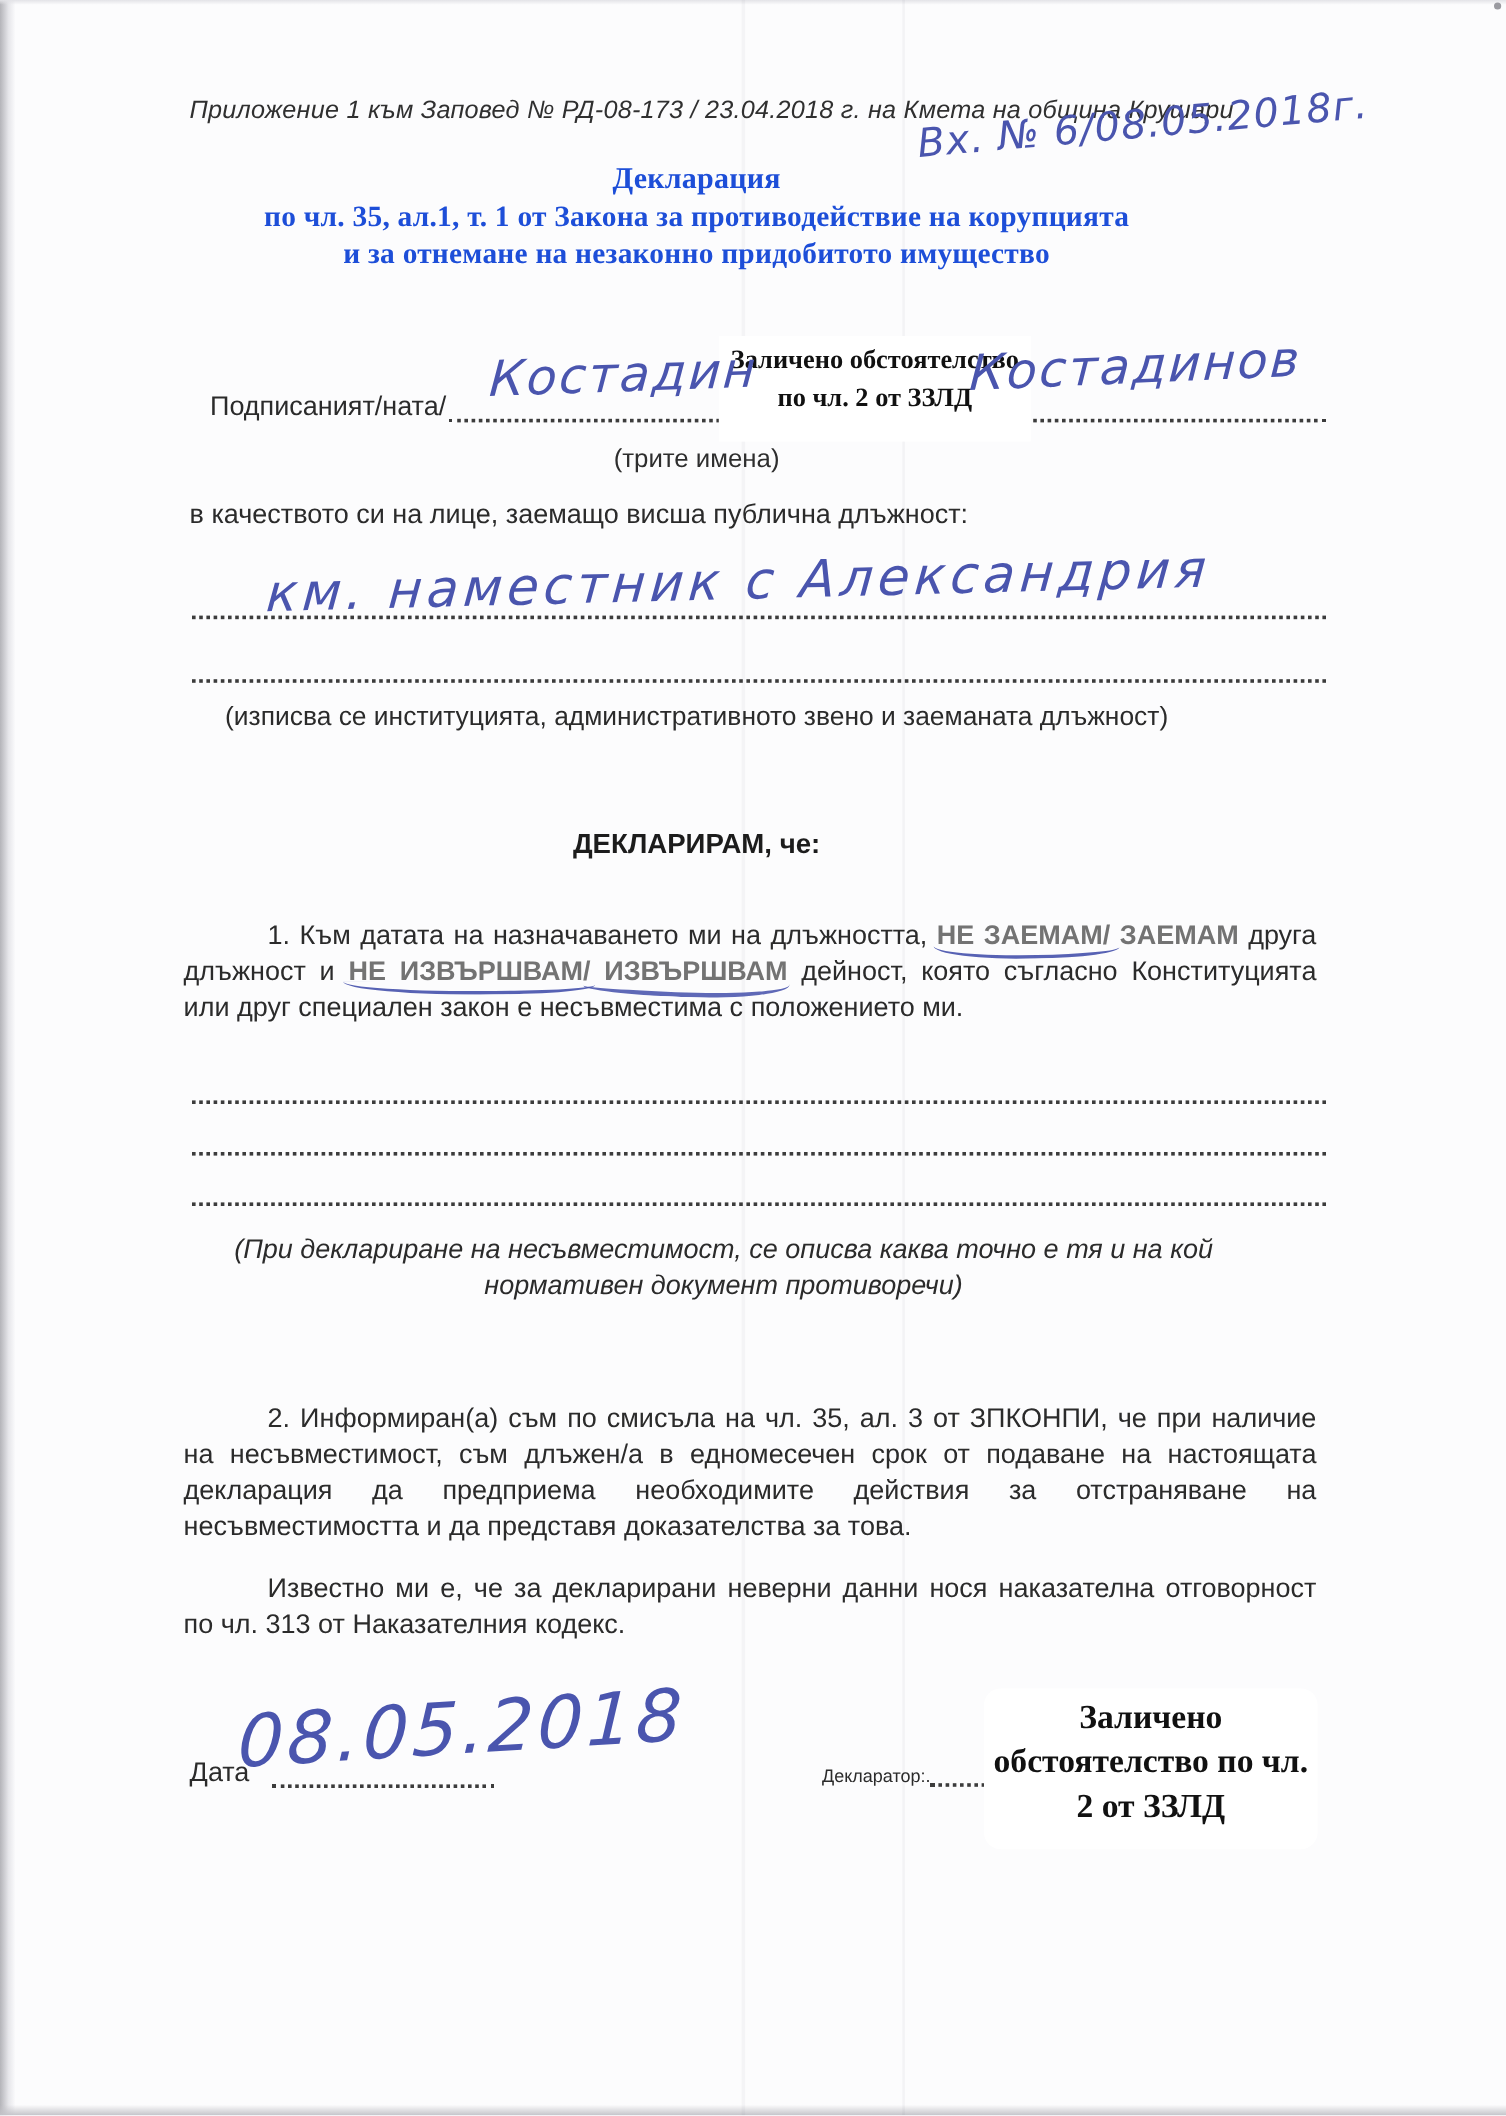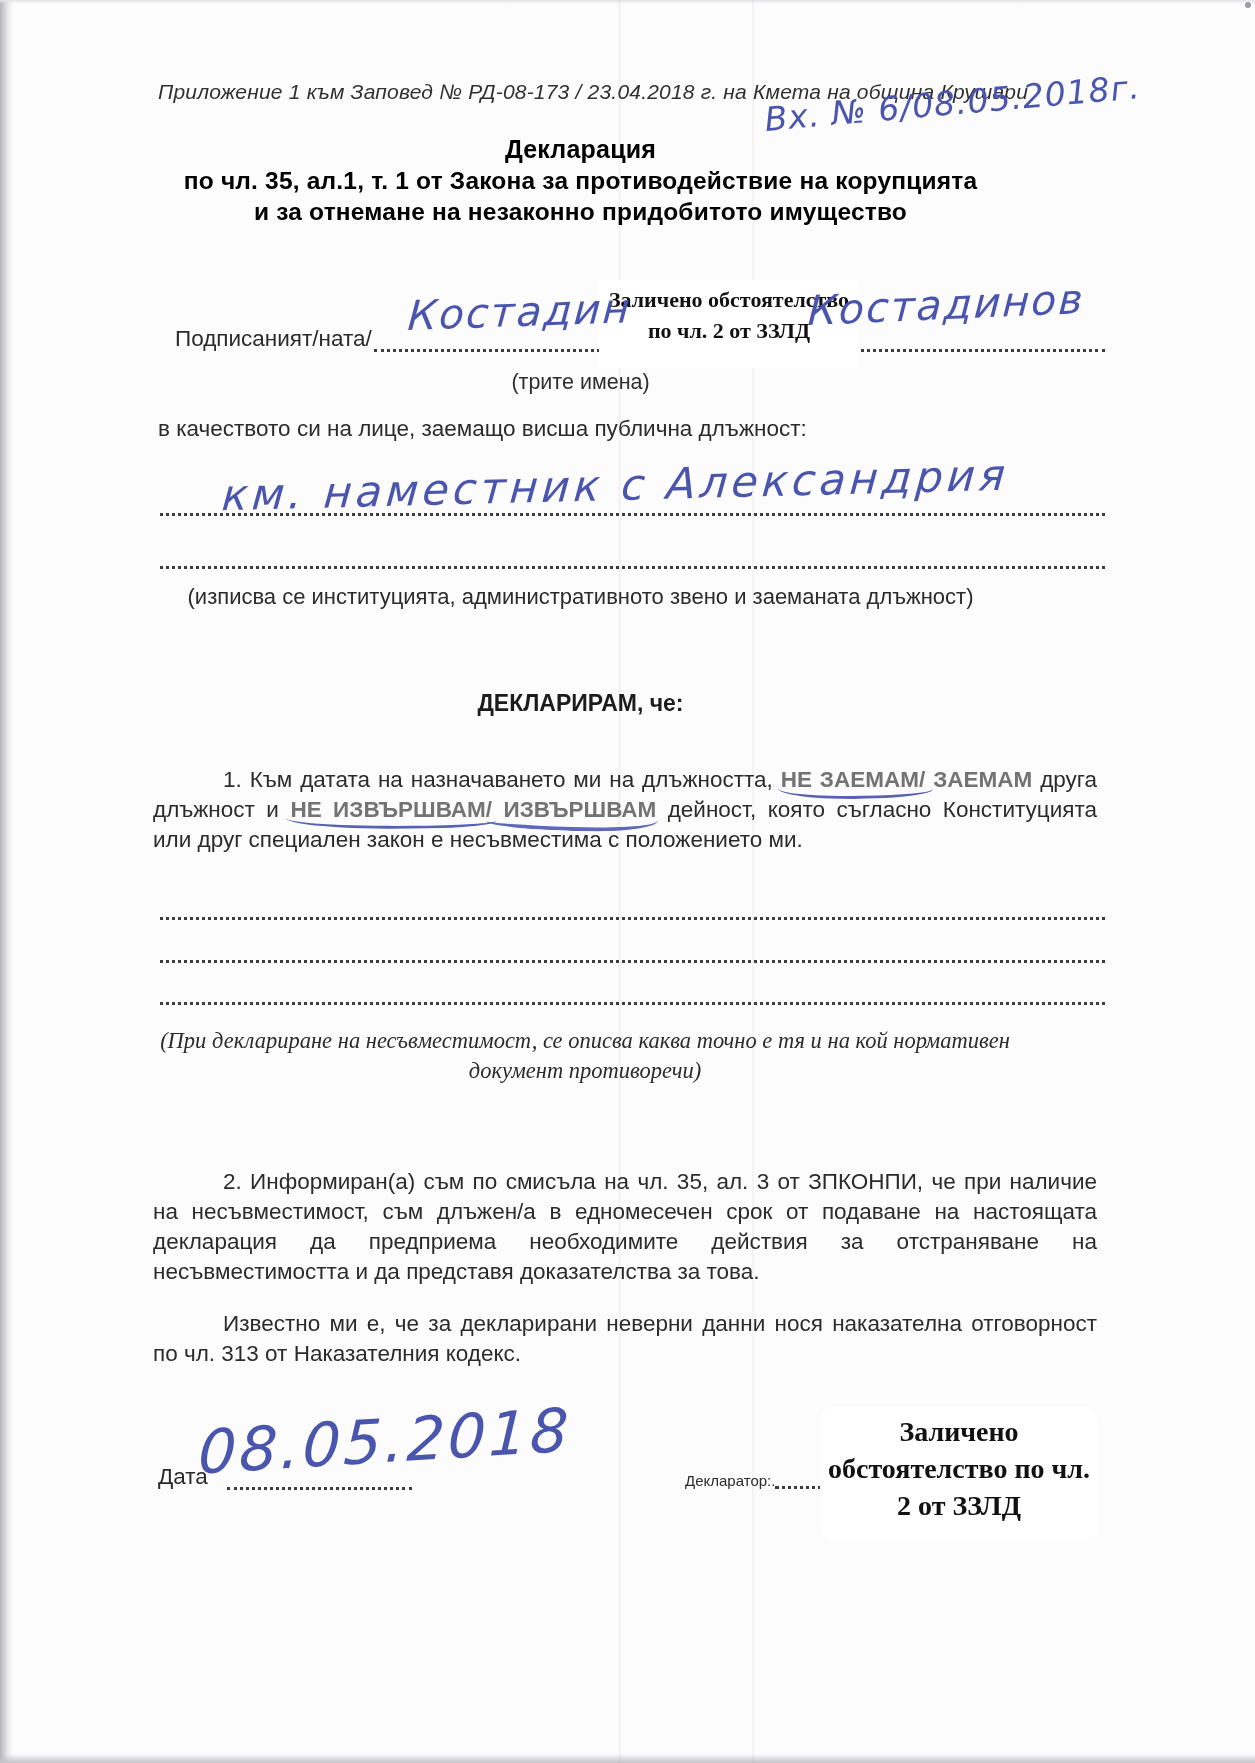--- a/index.html
+++ b/index.html
@@ -16,34 +16,34 @@
   .edge-top{position:absolute;left:0;top:0;width:100%;height:4px;
     background:linear-gradient(to bottom,#e3e3e7,rgba(255,255,255,0));}
   .fold-a{position:absolute;left:618px;top:0;width:3px;height:100%;background:rgba(100,100,118,.05);}
   .fold-b{position:absolute;left:752px;top:0;width:2px;height:100%;background:rgba(100,100,118,.06);}
   .speck{position:absolute;left:1245px;top:2px;width:6px;height:6px;background:#9a9aa0;border-radius:50%;}
   
   .abs{position:absolute;}
   .header-note{left:158px;top:80px;font-size:21px;font-style:italic;
     color:#303030;letter-spacing:.2px;}
   .title-block{left:158px;top:134px;width:845px;text-align:center;
-    font-weight:bold;font-size:24.5px;line-height:31px;color:#000000;letter-spacing:.2px;}
+    font-weight:bold;font-size:24.5px;line-height:31px;color:#1d4ed8;letter-spacing:.2px;font-family:Liberation Serif, serif;}
   .title-main{font-size:25px;}
   .signee-row{left:175px;top:326px;width:930px;display:flex;align-items:flex-end;font-size:22.5px;z-index:1;}
   .dotfill{flex:1;height:22px;border-bottom:3px dotted #3c3c3c;margin-left:2px;}
   .hint-center{left:158px;top:370px;width:845px;text-align:center;font-size:21.5px;color:#2e2e2e;}
   .lead-line{left:158px;top:416px;font-size:22.5px;}
   .dotline{position:absolute;height:20px;border-bottom:3px dotted #3c3c3c;}
   .hint2{left:158px;top:584px;width:845px;text-align:center;font-size:22px;}
   .declare-heading{left:158px;top:690px;width:845px;text-align:center;font-weight:bold;font-size:23px;color:#1c1c1c;}
   .para{left:153px;width:944px;font-size:22.5px;line-height:30px;
     text-align:justify;text-indent:70px;color:#2b2b2b;}
   .para1{top:742px;}
-  .note-italic{left:140px;top:1026px;width:890px;text-align:center;
-    font-style:italic;font-size:22.5px;line-height:30px;font-family:Liberation Serif, serif;}
+  .note-italic{left:158px;top:1026px;width:890px;text-align:center;
+    font-style:italic;font-size:22.5px;line-height:30px;}
   .para2{top:1144px;}
   .para3{top:1286px;}
   .b{font-weight:bold;color:#737373;}
   
   .pen-u{position:relative;}
   .pen-u1::after{content:"";position:absolute;left:-3px;right:-7px;bottom:-7px;height:9px;
     border-bottom:3.5px solid #4a55ae;border-radius:0 0 45% 55% / 0 0 70% 100%;
     transform:rotate(-1deg);opacity:.92;}
   .pen-u2::after{content:"";position:absolute;left:-4px;right:-4px;bottom:-7px;height:9px;
     border-bottom:3.5px solid #4a55ae;border-radius:0 0 40% 60% / 0 0 60% 100%;

